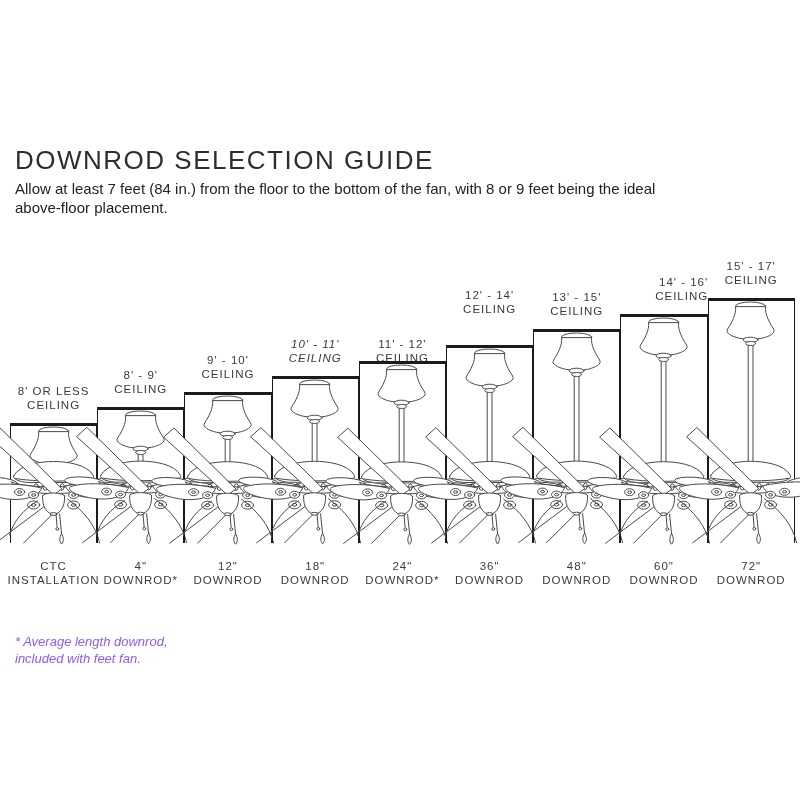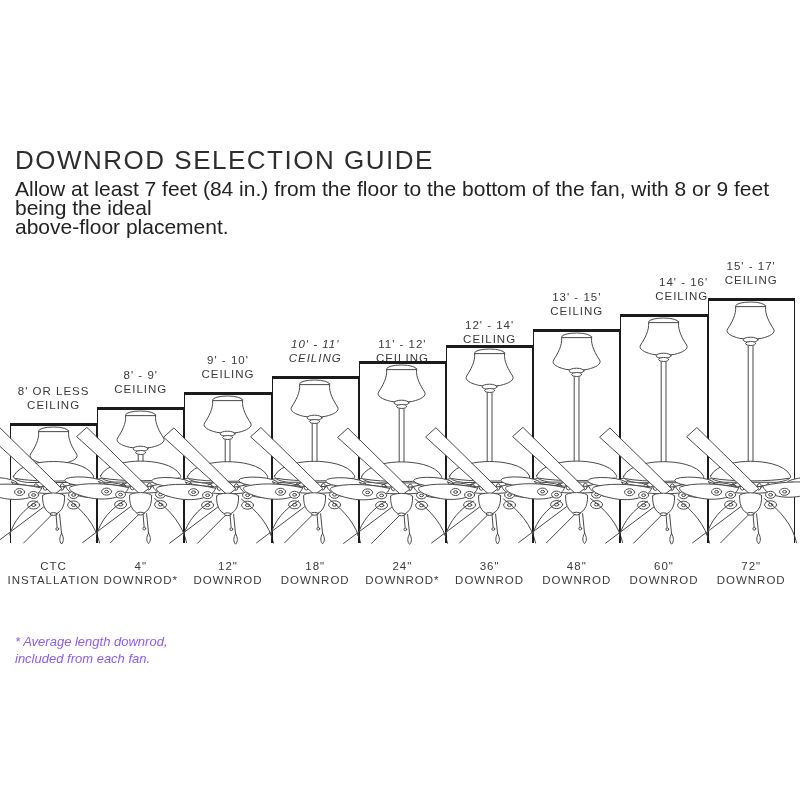--- a/index.html
+++ b/index.html
@@ -6,21 +6,21 @@
   body {
     width:800px; height:800px; background:#ffffff; position:relative;
     font-family:"Liberation Sans", sans-serif; overflow:hidden;
   }
   #page-title {
     position:absolute; left:15px; top:137px;
     font-size:26px; letter-spacing:1.5px; color:#2e2e2e; font-weight:400;margin-top:8px;
   }
   #subtitle {
     position:absolute; left:15px; top:179px;
-    font-size:21px; line-height:19px; color:#232323;
+    font-size:15px; line-height:19px; color:#232323;
   }
   #footnote {
     position:absolute; left:15px; top:633px;
     font-size:13px; line-height:17px; color:#8b5cf6; font-style:italic;
   }
   #diagram { position:absolute; left:0; top:0; width:800px; height:800px; }
   .ceiling-label, .downrod-label {
     position:absolute; text-align:center;
     font-size:11.5px; line-height:14px; letter-spacing:1px; color:#3a3a3a;
   }
@@ -303,21 +303,21 @@
         <line x1="33.6" y1="143.39999999999998" x2="-14.399999999999999" y2="179.39999999999998"></line>
         <line x1="41.6" y1="151.39999999999998" x2="13.600000000000001" y2="179.39999999999998"></line>
         <path fill="none" d="M 57.6 135.39999999999998 C 73.6 147.39999999999998 85.6 161.39999999999998 89.6 179.39999999999998"></path>
         <path fill="none" d="M 27.6 137.39999999999998 C 13.600000000000001 145.39999999999998 3.6000000000000014 157.39999999999998 -0.3999999999999986 171.39999999999998"></path>
       </svg>
     </div>
     <div class="downrod-label" style="left: 344.8px; top: 559px; width: 115.2px;">
       <div>24"</div>
       <div>DOWNROD*</div>
     </div>
-    <div class="ceiling-label" style="left: 432px; top: 318px; width: 115.2px;">
+    <div class="ceiling-label" style="left: 432px; top: 288px; width: 115.2px;">
       <div>12' - 14'</div>
       <div>CEILING</div>
     </div>
     <div class="step-box" style="left: 446px; top: 345px; width: 87.2px; height: 198px;">
       <svg class="fan-svg" viewBox="-30 0 147.2 195" width="147.2" height="195" style="left:-31.5px;top:0;fill:none;stroke:#4a4a4a;stroke-width:1;stroke-linecap:round;stroke-linejoin:round;">
         <ellipse cx="43.6" cy="5" rx="15" ry="4" fill="#ffffff"></ellipse>
         <path fill="#ffffff" d="M 28.6 6 C 29.6 13 24.6 22 20.6 28 C 18.1 32 24.6 35.5 32.6 37.3 C 38.6 38.5 48.6 38.5 54.6 37.3 C 62.6 35.5 69.1 32 66.6 28 C 62.6 22 57.6 13 58.6 6 Z"></path>
         <ellipse cx="43.6" cy="38.8" rx="7.5" ry="2.6" fill="#ffffff"></ellipse>
         <ellipse cx="43.6" cy="42.5" rx="5" ry="2" fill="#ffffff"></ellipse>
         <line x1="41.2" y1="45" x2="41.2" y2="121"></line>
@@ -523,14 +523,14 @@
       </svg>
     </div>
     <div class="downrod-label" style="left: 693.6px; top: 559px; width: 115.2px;">
       <div>72"</div>
       <div>DOWNROD</div>
     </div>
   </div>
 
 <div id="footnote">
   <div>* Average length downrod,</div>
-  <div>included from each fan.</div>
+  <div>included with feet fan.</div>
 </div>
 
 </body></html>

